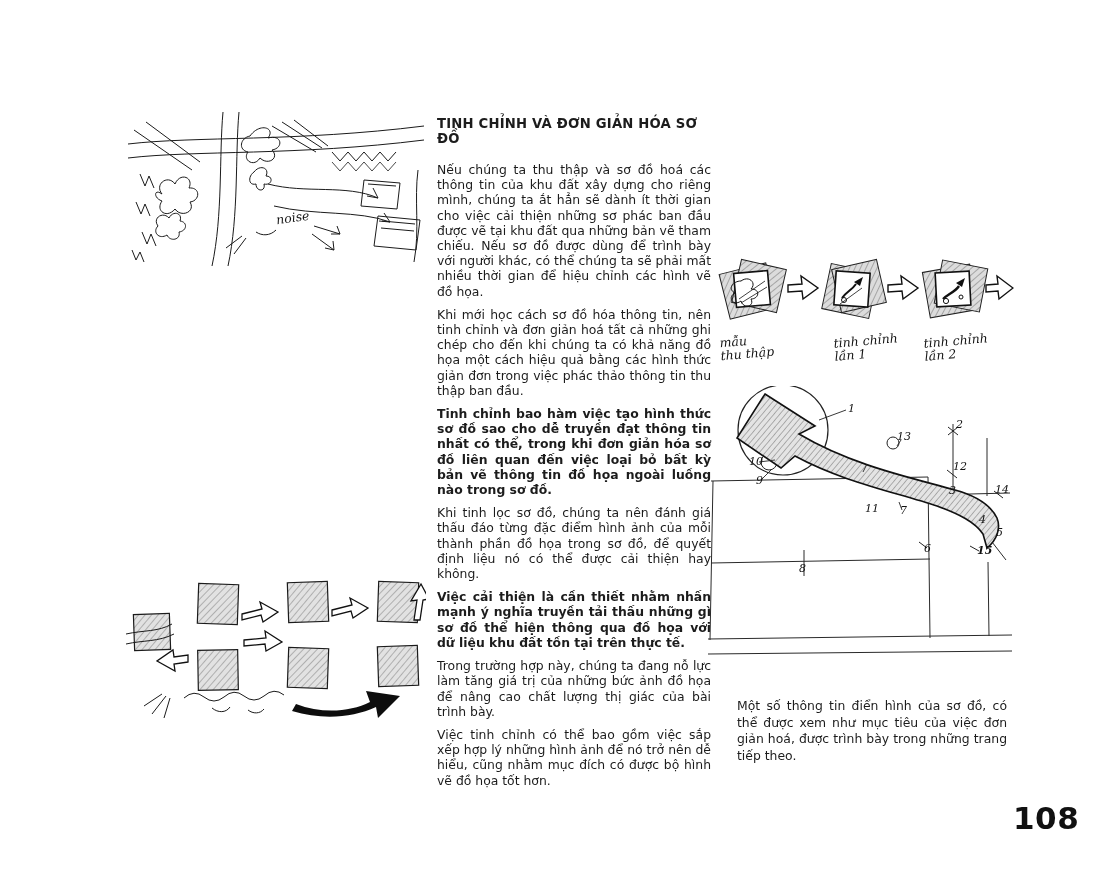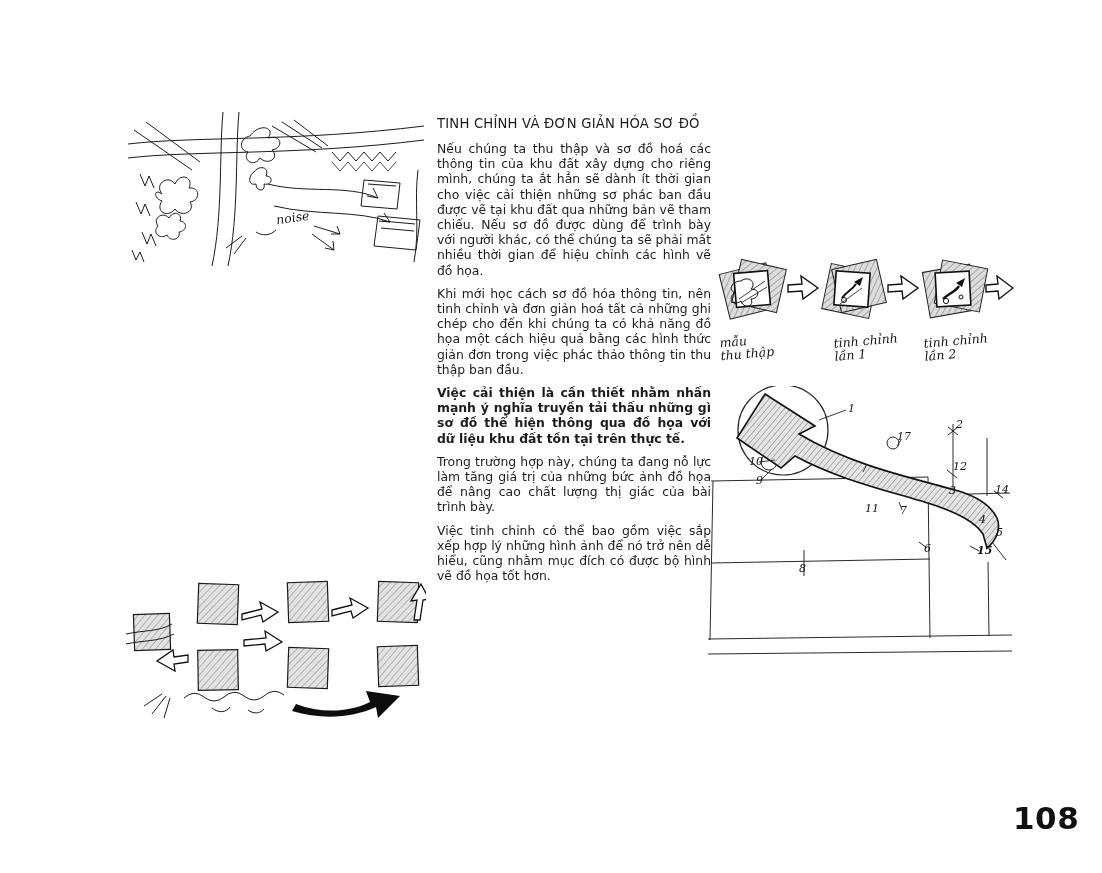--- a/index.html
+++ b/index.html
@@ -12,21 +12,21 @@
   .page { position:absolute; inset:0; background:#fff; }
   .fig { position:absolute; }
   .fig svg { display:block; }
 
   .fig-messy  { left:126px; top:110px; width:300px; height:158px; }
   .fig-stamps { left:712px; top:252px; width:302px; height:118px; }
   .fig-diagram{ left:703px; top:386px; width:312px; height:276px; }
   .fig-blocks { left:126px; top:576px; width:300px; height:158px; }
 
   .text-col { position:absolute; left:437px; top:116px; width:274px; }
-  .text-col h1 { font-size:13.2px; font-weight:400; letter-spacing:.2px; margin-bottom:10px; }
+  .text-col h1 { font-size:13.2px; font-weight:700; letter-spacing:.2px; margin-bottom:16px; }
   .text-col p { font-size:12.4px; line-height:15.2px; text-align:justify; margin-bottom:8px; }
   .text-col p.bold { font-weight:700; }
 
   .caption { position:absolute; left:737px; top:698px; width:270px;
              font-size:12.4px; line-height:16.5px; text-align:justify; }
 
   .page-number { position:absolute; left:1013px; top:800px;
                  font-size:31px; font-weight:800; letter-spacing:.5px; color:#111; }
 
   .hand { font-family:"DejaVu Serif","Liberation Serif",serif; font-style:italic; color:#161616; }
@@ -78,20 +78,22 @@
         <path d="M120,128 l-12,16 M116,126 l-16,12"></path>
       </g>
     </svg>
     <span class="hand noise-label">noise</span>
   </figure>
 
   <section class="text-col">
     <h1>TINH CHỈNH VÀ ĐƠN GIẢN HÓA SƠ ĐỒ</h1>
     <p>Nếu chúng ta thu thập và sơ đồ hoá các thông tin của khu đất xây dựng cho riêng mình, chúng ta ắt hẳn sẽ dành ít thời gian cho việc cải thiện những sơ phác ban đầu được vẽ tại khu đất qua những bản vẽ tham chiếu. Nếu sơ đồ được dùng để trình bày với người khác, có thể chúng ta sẽ phải mất nhiều thời gian để hiệu chỉnh các hình vẽ đồ họa.</p>
     <p>Khi mới học cách sơ đồ hóa thông tin, nên tinh chỉnh và đơn giản hoá tất cả những ghi chép cho đến khi chúng ta có khả năng đồ họa một cách hiệu quả bằng các hình thức giản đơn trong việc phác thảo thông tin thu thập ban đầu.</p>
+    <p class="bold">Tinh chỉnh bao hàm việc tạo hình thức sơ đồ sao cho dễ truyền đạt thông tin nhất có thể, trong khi đơn giản hóa sơ đồ liên quan đến việc loại bỏ bất kỳ bản vẽ thông tin đồ họa ngoài luồng nào trong sơ đồ.</p>
+    <p>Khi tinh lọc sơ đồ, chúng ta nên đánh giá thấu đáo từng đặc điểm hình ảnh của mỗi thành phần đồ họa trong sơ đồ, để quyết định liệu nó có thể được cải thiện hay không.</p>
     <p class="bold">Việc cải thiện là cần thiết nhằm nhấn mạnh ý nghĩa truyền tải thấu những gì sơ đồ thể hiện thông qua đồ họa với dữ liệu khu đất tồn tại trên thực tế.</p>
     <p>Trong trường hợp này, chúng ta đang nỗ lực làm tăng giá trị của những bức ảnh đồ họa để nâng cao chất lượng thị giác của bài trình bày.</p>
     <p>Việc tinh chỉnh có thể bao gồm việc sắp xếp hợp lý những hình ảnh để nó trở nên dễ hiểu, cũng nhằm mục đích có được bộ hình vẽ đồ họa tốt hơn.</p>
   </section>
 
   <figure class="fig fig-stamps">
     <svg width="302" height="80" viewBox="0 0 302 80">
       <defs>
         <pattern id="hA" width="5" height="5" patternUnits="userSpaceOnUse" patternTransform="rotate(38)">
           <rect width="5" height="5" fill="#dcdcdc"></rect>
@@ -194,21 +196,21 @@
     <span class="callout" style="left:246px; top:98px;">3</span>
     <span class="callout" style="left:276px; top:127px;">4</span>
     <span class="callout" style="left:293px; top:140px;">5</span>
     <span class="callout" style="left:221px; top:156px;">6</span>
     <span class="callout" style="left:197px; top:118px;">7</span>
     <span class="callout" style="left:96px;  top:176px;">8</span>
     <span class="callout" style="left:53px;  top:88px;">9</span>
     <span class="callout" style="left:46px;  top:69px;">10</span>
     <span class="callout" style="left:162px; top:68px;margin-top:48px;">11</span>
     <span class="callout" style="left:250px; top:74px;">12</span>
-    <span class="callout" style="left:194px; top:44px;">17</span>
+    <span class="callout" style="left:194px; top:44px;">13</span>
     <span class="callout" style="left:292px; top:97px;">14</span>
     <span class="callout" style="left:274px; top:158px;font-weight:bold;">15</span>
   </figure>
 
   <figure class="fig fig-blocks">
     <svg width="300" height="158" viewBox="0 0 300 158">
       <defs>
         <pattern id="hD" width="5" height="5" patternUnits="userSpaceOnUse" patternTransform="rotate(42)">
           <rect width="5" height="5" fill="#e2e2e2"></rect>
           <line x1="0" y1="0" x2="0" y2="5" stroke="#8d8d8d" stroke-width="1.2"></line>
@@ -234,16 +236,17 @@
         <path d="M62,86 l-14,2 l1,7 l-18,-10 l16,-11 l1,7 l14,-2 z"></path>
         <path d="M116,38 l20,-5 l-2,-7 l18,10 l-15,10 l-2,-7 l-19,5 z"></path>
         <path d="M206,34 l20,-5 l-2,-7 l18,10 l-15,10 l-2,-7 l-19,5 z"></path>
         <path d="M118,64 l22,-2 l-1,-7 l17,11 l-16,9 l-1,-7 l-21,2 z"></path>
         <path d="M288,44 l3,-20 l-6,1 l10,-17 l8,15 l-6,1 l-3,20 z"></path>
       </g>
       <path d="M170,128 C196,138 224,136 244,126 L240,115 L274,120 L252,142 L250,131 C226,142 196,144 166,135 Z" fill="#0d0d0d"></path>
     </svg>
   </figure>
 
+  <p class="caption">Một số thông tin điển hình của sơ đồ, có thể được xem như mục tiêu của việc đơn giản hoá, được trình bày trong những trang tiếp theo.</p>
 
   <div class="page-number">108</div>
 
 </div>
 
 </body></html>

